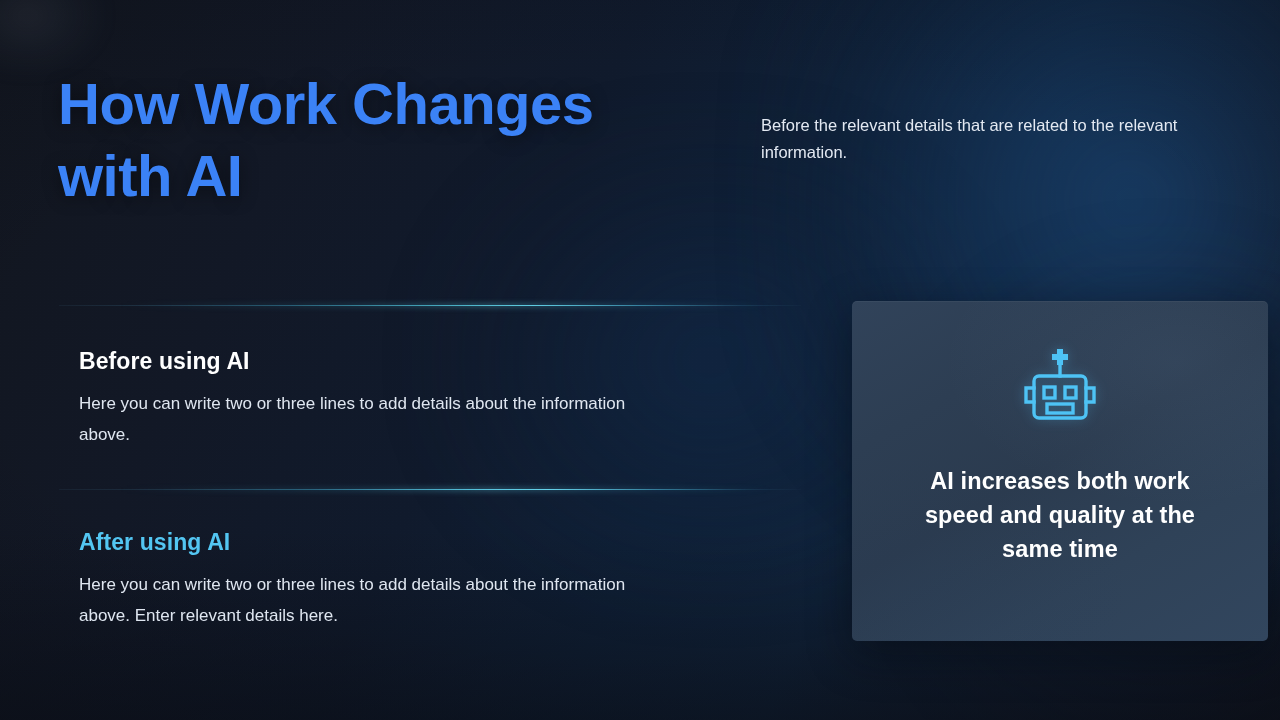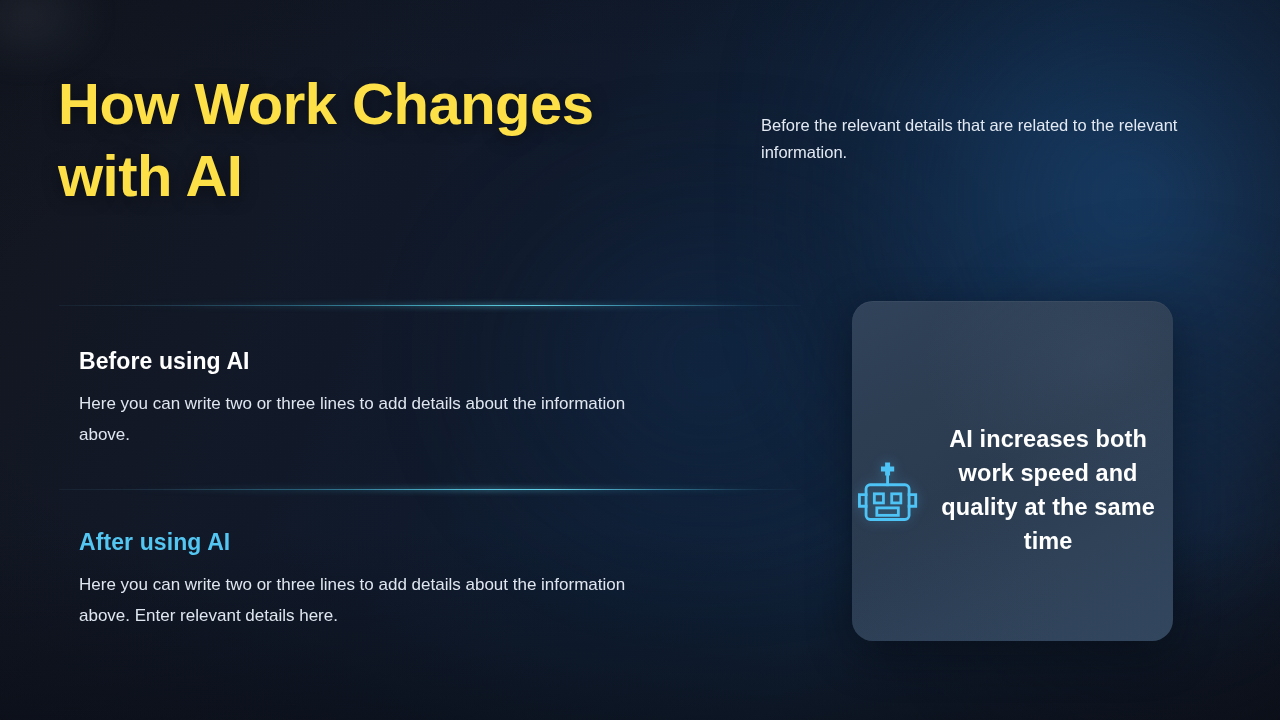--- a/index.html
+++ b/index.html
@@ -94,21 +94,21 @@
 
   
   .title {
     position:absolute;
     left:58px; top:68px;
     width:640px;
     font-size:58px;
     font-weight:700;
     line-height:72px;
     letter-spacing:-0.5px;
-    color:#fde047;
+    color:#3b82f6;
     text-shadow:0 2px 18px rgba(0,0,0,0.45);
   }
   .subtitle {
     position:absolute;
     left:761px; top:112px;
     width:446px;
     font-size:16.5px;
     font-weight:400;
     line-height:27px;
     color:#e3e9f2;
@@ -175,33 +175,33 @@
     font-weight:400;
     line-height:31px;
     color:#dfe6f0;
     width:600px;
   }
 
   
   .card {
     position:absolute;
     left:852px; top:301px;
-    width:321px; height:340px;
-    border-radius:21px;
+    width:416px; height:340px;
+    border-radius:5px;
     background:linear-gradient(150deg,
       #31435a 0%,
       #2d3e53 26%,
       #2b3b4f 48%,
       #2f4258 72%,
       #32465e 100%);
     box-shadow:
       0 14px 44px rgba(4,8,16,0.46),
       inset 0 1px 0 rgba(255,255,255,0.045);
     display:flex;
-    flex-direction:row;
+    flex-direction:column;
     align-items:center;
     justify-content:flex-start;
     overflow:hidden;
   }
   .card-sheen {
     position:absolute; inset:0;
     background:
       radial-gradient(ellipse 80% 60% at 78% 18%, rgba(120,150,185,0.10) 0%, rgba(80,110,150,0) 70%),
       radial-gradient(ellipse 70% 55% at 18% 85%, rgba(40,60,86,0.22) 0%, rgba(40,60,86,0) 70%);
     pointer-events:none;

